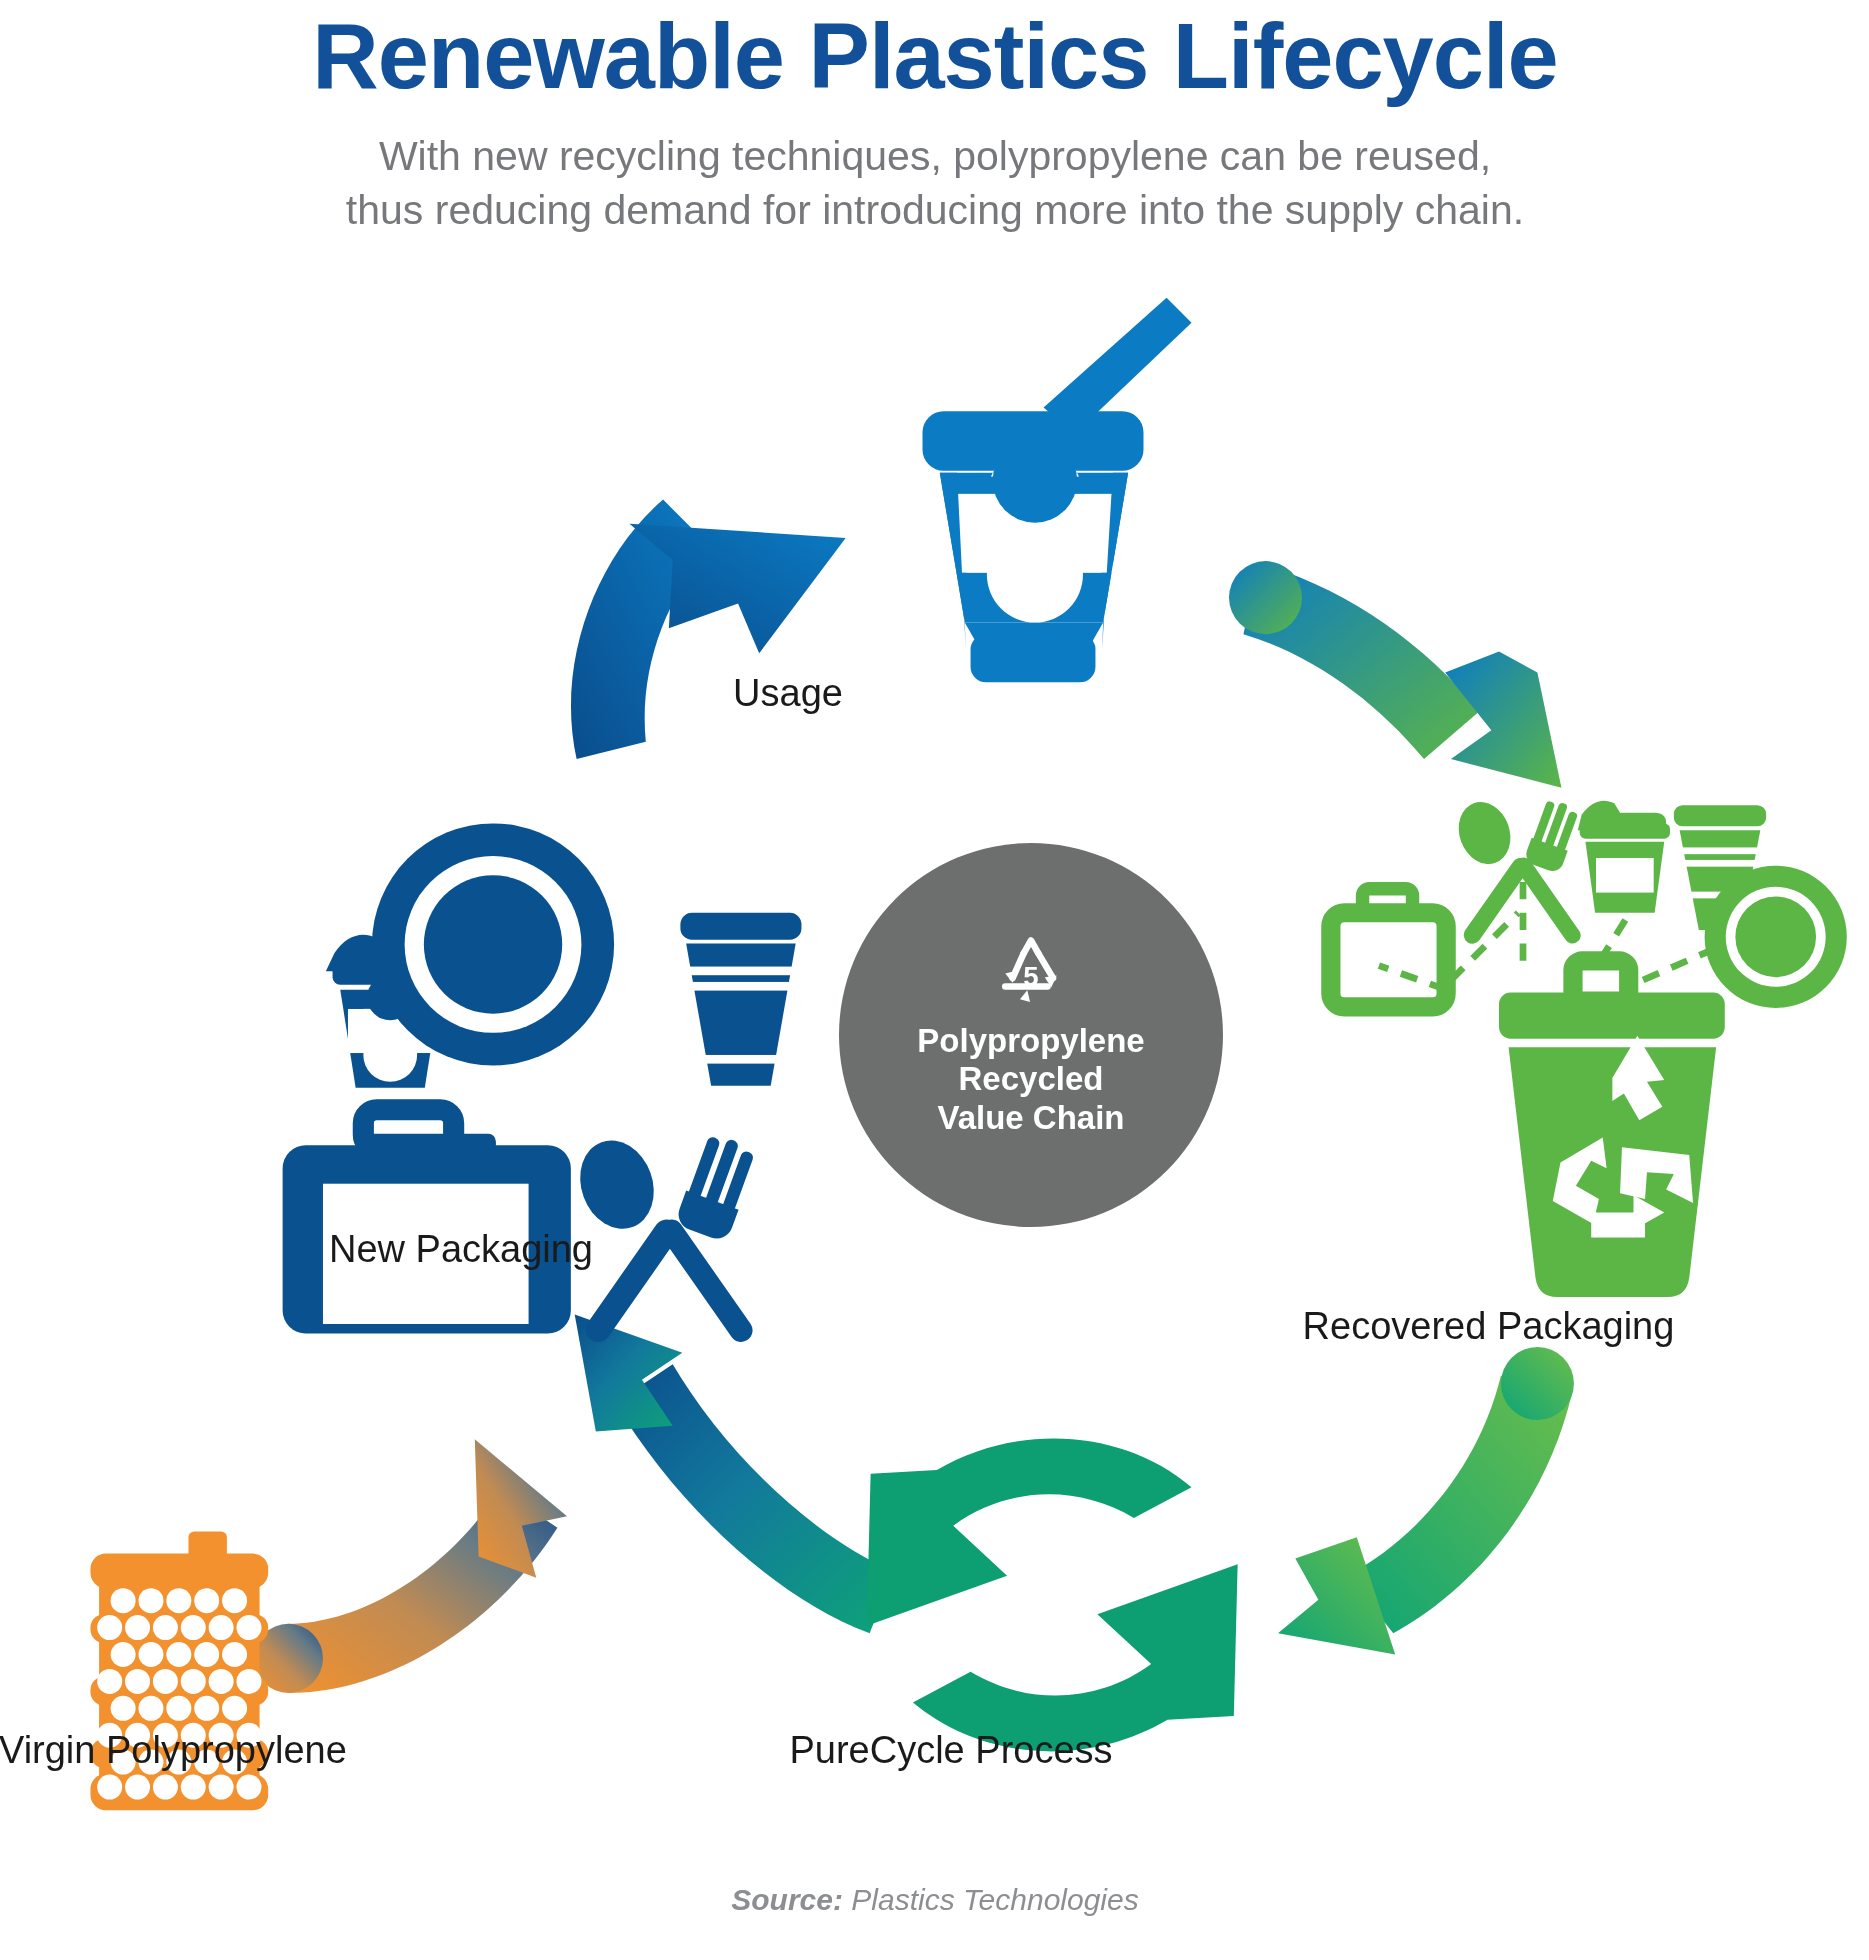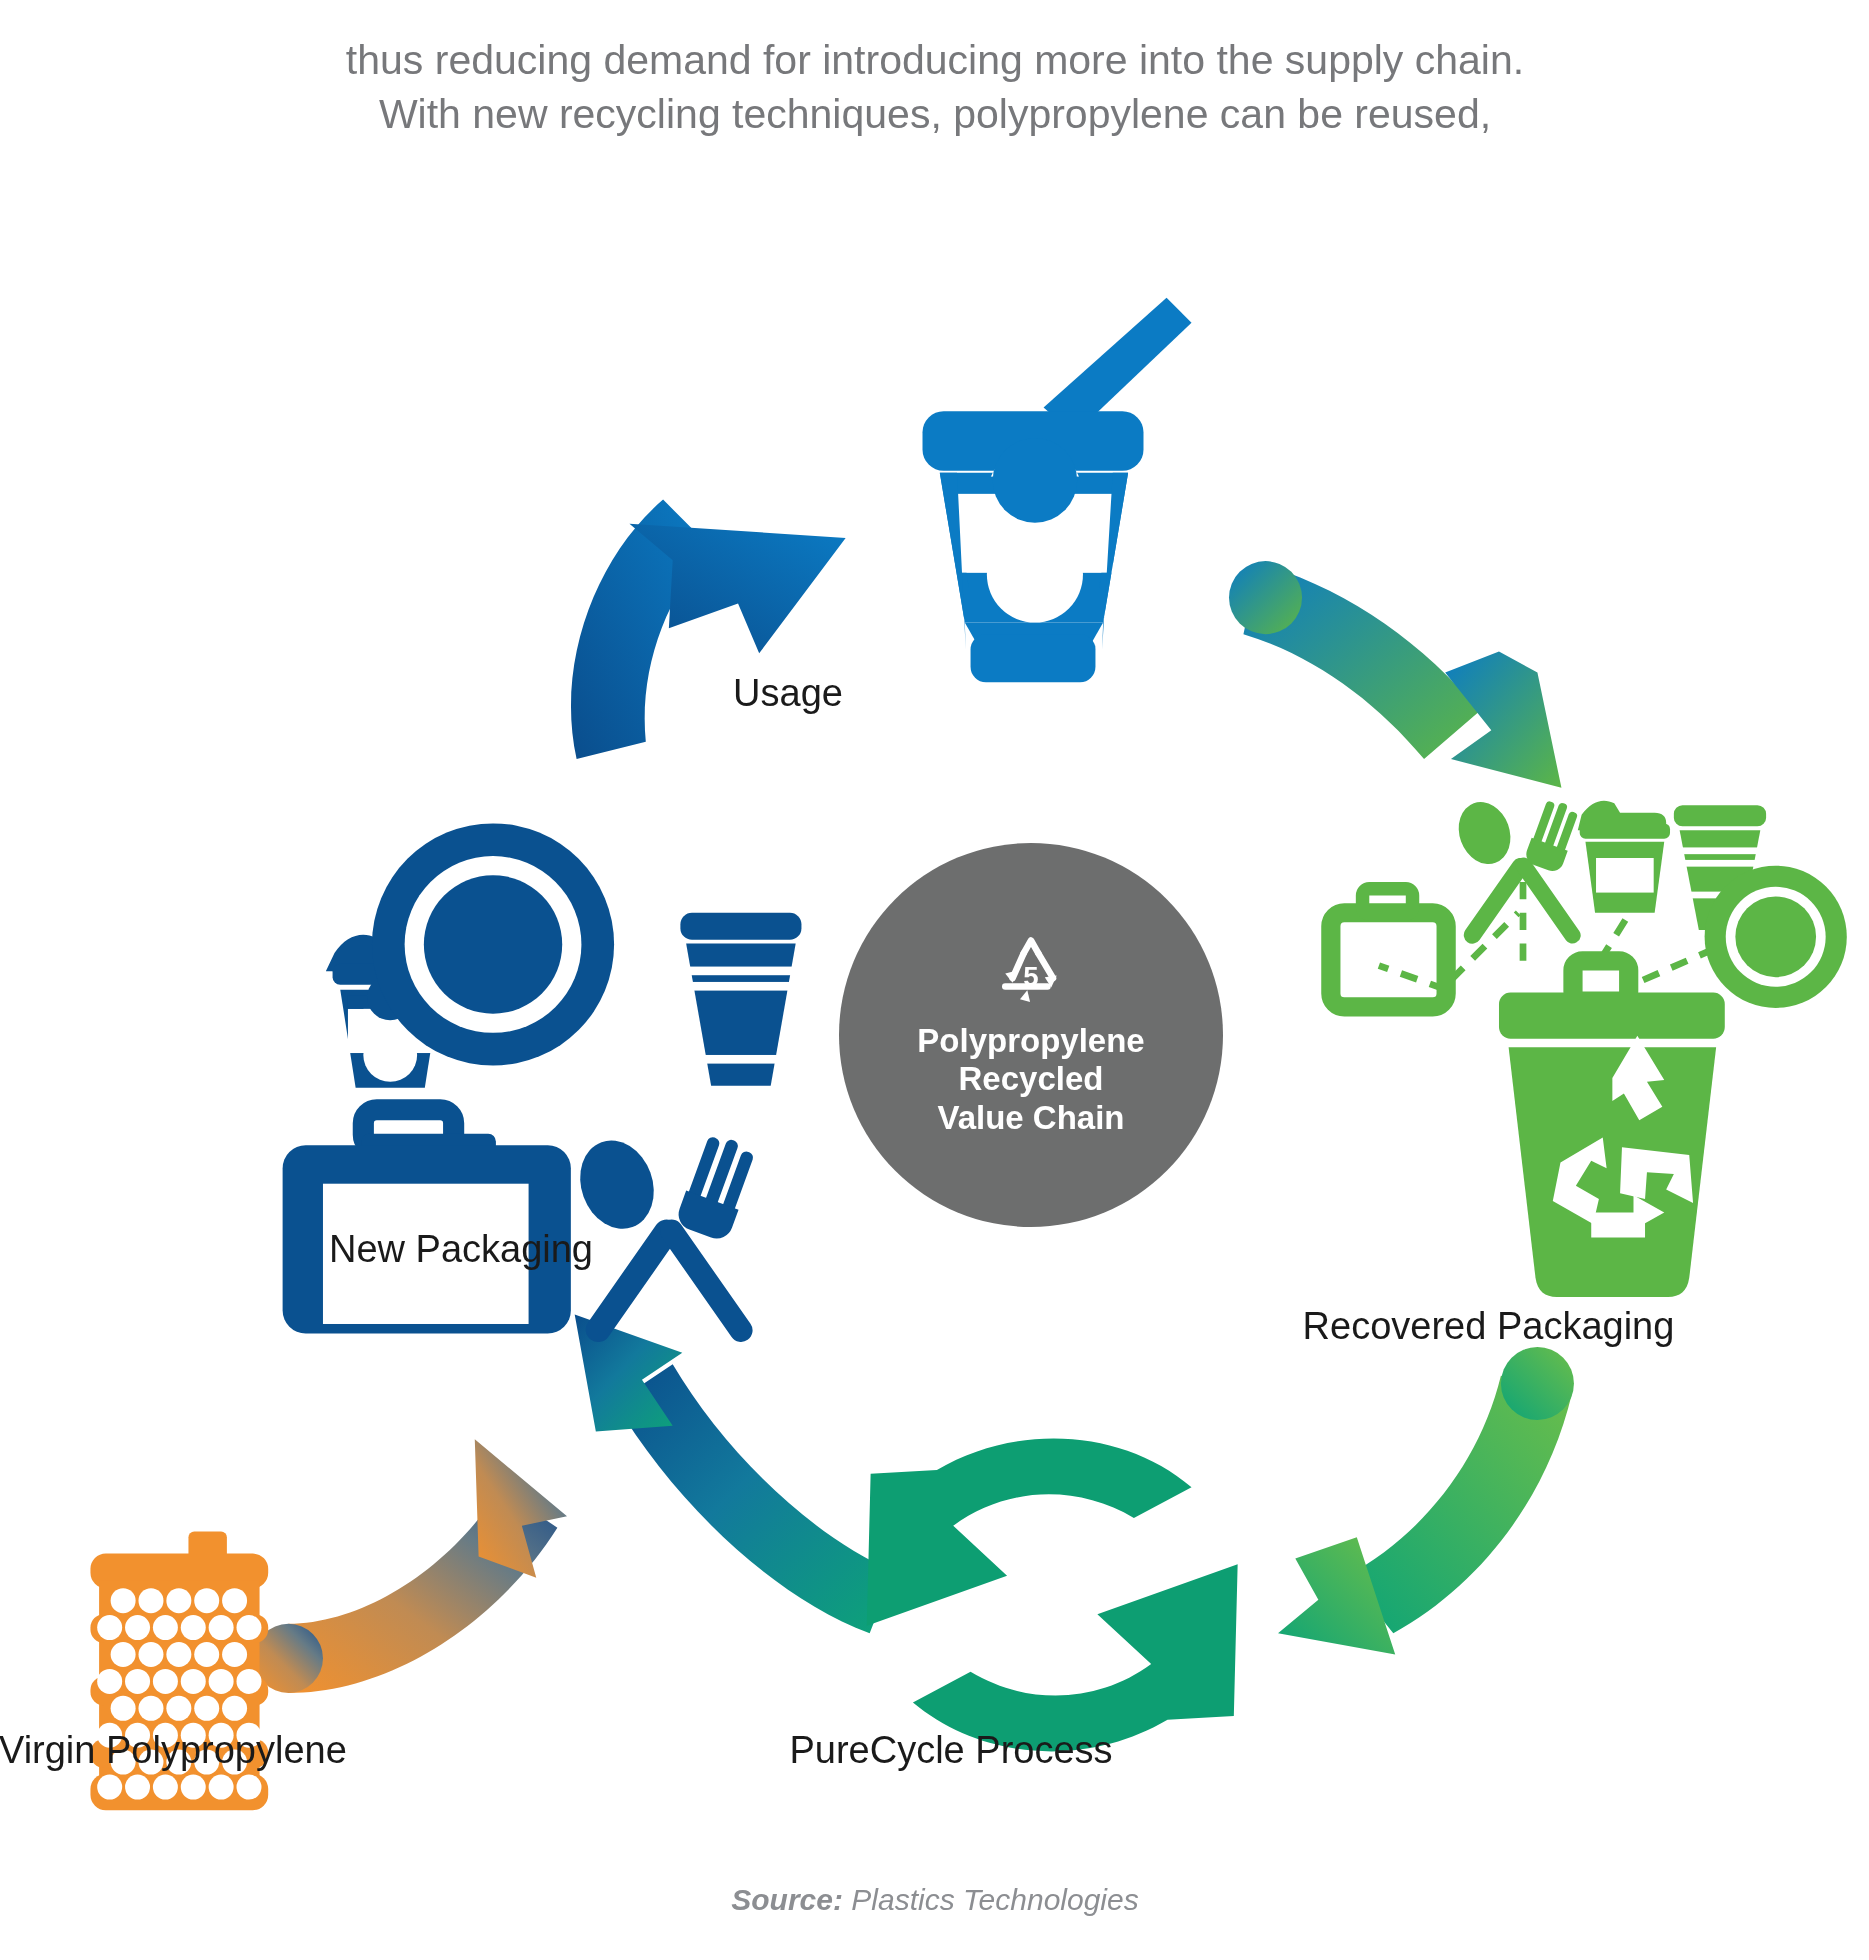--- a/index.html
+++ b/index.html
@@ -95,23 +95,24 @@
     width: 1870px; height: 1961px;
     pointer-events: none;
   }
 </style>
 </head>
 <body>
 
 <div id="page">
 
   <div id="header">
+    <div id="title">Renewable Plastics Lifecycle</div>
     <div id="subtitle">
+      <div>With new recycling techniques, polypropylene can be reused,</div>
       <div>thus reducing demand for introducing more into the supply chain.</div>
-      <div>With new recycling techniques, polypropylene can be reused,</div>
     </div>
   </div>
 
   <svg id="art" viewBox="0 0 1946 2041">
     <defs>
       <linearGradient id="gradNewToUsage" x1="0" y1="1" x2="1" y2="0">
         <stop offset="0%" stop-color="#0a4d8c"></stop>
         <stop offset="100%" stop-color="#0b7bc4"></stop>
       </linearGradient>
       <linearGradient id="gradUsageToRec" x1="0" y1="0" x2="1" y2="1">

